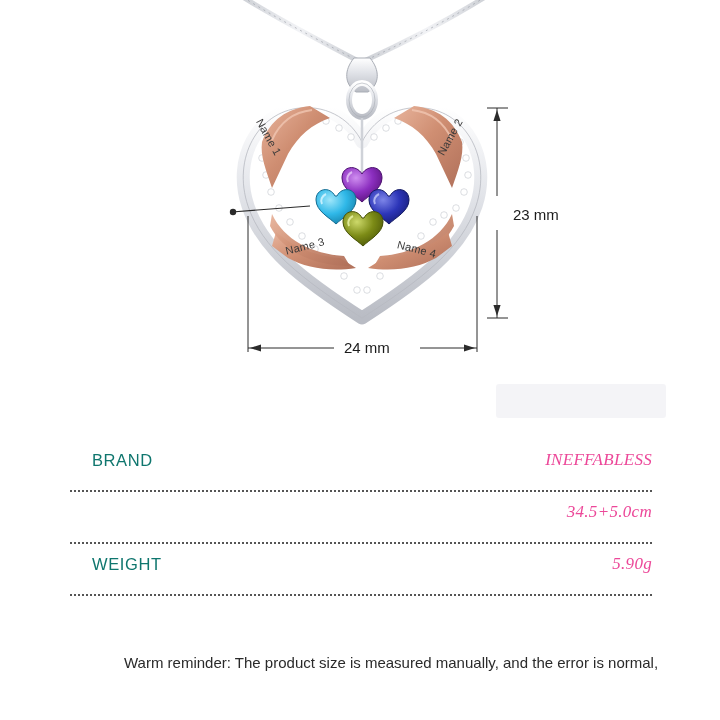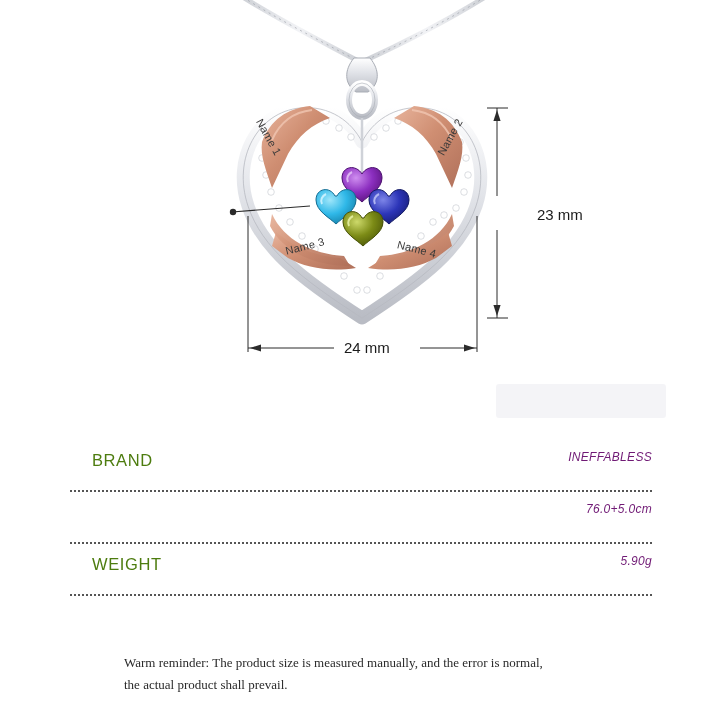--- a/index.html
+++ b/index.html
@@ -39,21 +39,20 @@
     left: 122px;
     top: 199px;
     font-size: 14.5px;
     line-height: 21px;
     text-align: left;
   }
   .dim-h {
     left: 513px;
     top: 206px;
     font-size: 15px;
-    margin-left: 24px;
   }
   .dim-w {
     left: 344px;
     top: 339px;
     font-size: 15px;
   }
 
   
   .name-lbl {
     position: absolute;
@@ -77,49 +76,49 @@
   .spec-row {
     position: relative;
     height: 52px;
   }
   .spec-row .label {
     position: absolute;
     left: 22px;
     top: 11px;
     font-size: 16.5px;
     letter-spacing: .6px;
-    color: #4d7c0f;
+    color: #0f766e;
     font-family: "Liberation Sans", sans-serif;
   }
   .spec-row .value {
     position: absolute;
     right: 0px;
     top: 10px;
-    font-size: 12px;
+    font-size: 17px;
     font-style: italic;
-    color: #701a75;
-    font-family: Liberation Sans, sans-serif;
+    color: #ec4899;
+    font-family: Liberation Serif, serif;
     letter-spacing: .3px;
   }
   .dotted {
     position: absolute;
     left: 0;
     right: 0;
     bottom: 0;
     border-bottom: 2px dotted #555;
   }
 
   .reminder {
     position: absolute;
     left: 124px;
     top: 652px;
-    font-size: 13px;
+    font-size: 15px;
     line-height: 22px;
     color: #2a2a2a;
-    font-family: Liberation Serif, serif;
+    font-family: Liberation Sans, sans-serif;
   }
 
   .watermark {
     position: absolute;
     left: 496px;
     top: 384px;
     width: 170px;
     height: 34px;
     background: rgba(235,235,240,.55);
     border-radius: 3px;
@@ -322,27 +321,26 @@
 <div class="spec-table">
 
   <div class="spec-row">
     <span class="label">BRAND</span>
     <span class="value">INEFFABLESS</span>
     <span class="dotted"></span>
   </div>
 
 
   <div class="spec-row">
-    <span class="value">76.0+5.0cm</span>
+    <span class="value">34.5+5.0cm</span>
     <span class="dotted"></span>
   </div>
 
   <div class="spec-row">
     <span class="label">WEIGHT</span>
     <span class="value">5.90g</span>
     <span class="dotted"></span>
   </div>
 </div>
 
 <div class="reminder">
   <div>Warm reminder: The product size is measured manually, and the error is normal,</div>
-  <div>the actual product shall prevail.</div>
 </div>
 
 </body></html>

